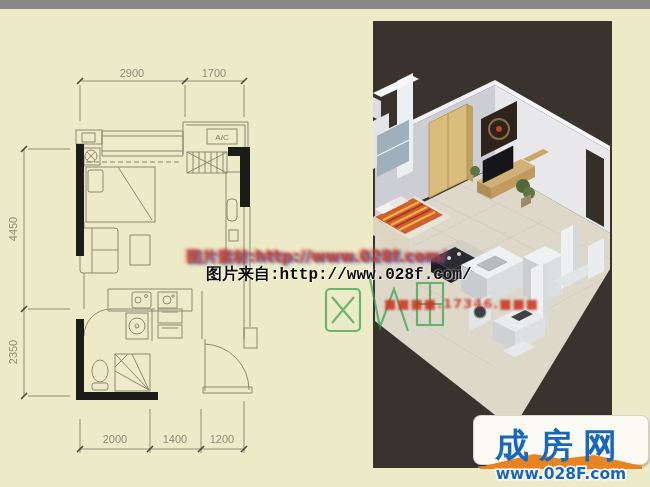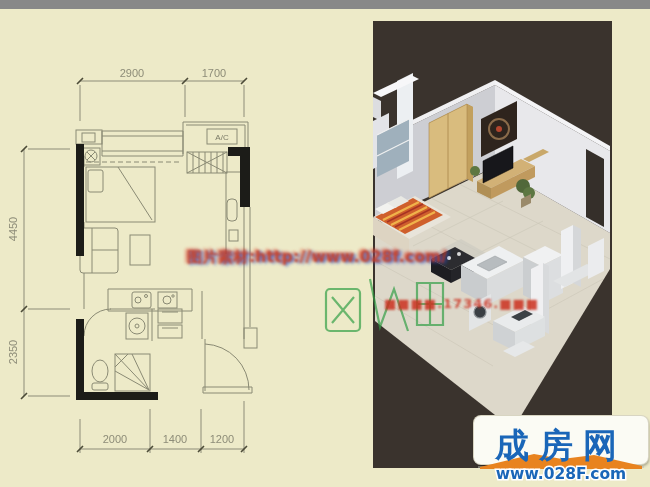--- a/index.html
+++ b/index.html
@@ -215,20 +215,21 @@
     </g>
     <g>
       <polygon points="188,210 200,204 200,262 188,268" fill="#eff0f2"></polygon>
       <polygon points="200,204 208,208 208,266 200,262" fill="#d5d7d9"></polygon>
       <polygon points="180,260 214,243 226,249 192,266" fill="#e2e4e5"></polygon>
       <polygon points="215,225 231,217 231,250 215,258" fill="#ebecee"></polygon>
     </g>
   </svg>
 
   <div class="wm wm-soft">图片素材:http://www.028f.com/</div>
+  <div class="wm wm-main">图片来自:http://www.028f.com/</div>
 
   <svg class="abs wm-green" width="135" height="85" viewBox="0 0 135 85">
     <g fill="none" stroke="#2f9e44" stroke-width="2.2" opacity="0.85">
       <rect x="4" y="22" width="34" height="42" rx="4"></rect>
       <path d="M10,30 L32,56 M32,30 L10,56"></path>
       <path d="M48,12 L58,60 L72,22 L86,64"></path>
       <path d="M95,16 h26 v42 h-26 z M95,37 h26 M108,16 v42"></path>
     </g>
   </svg>
 

